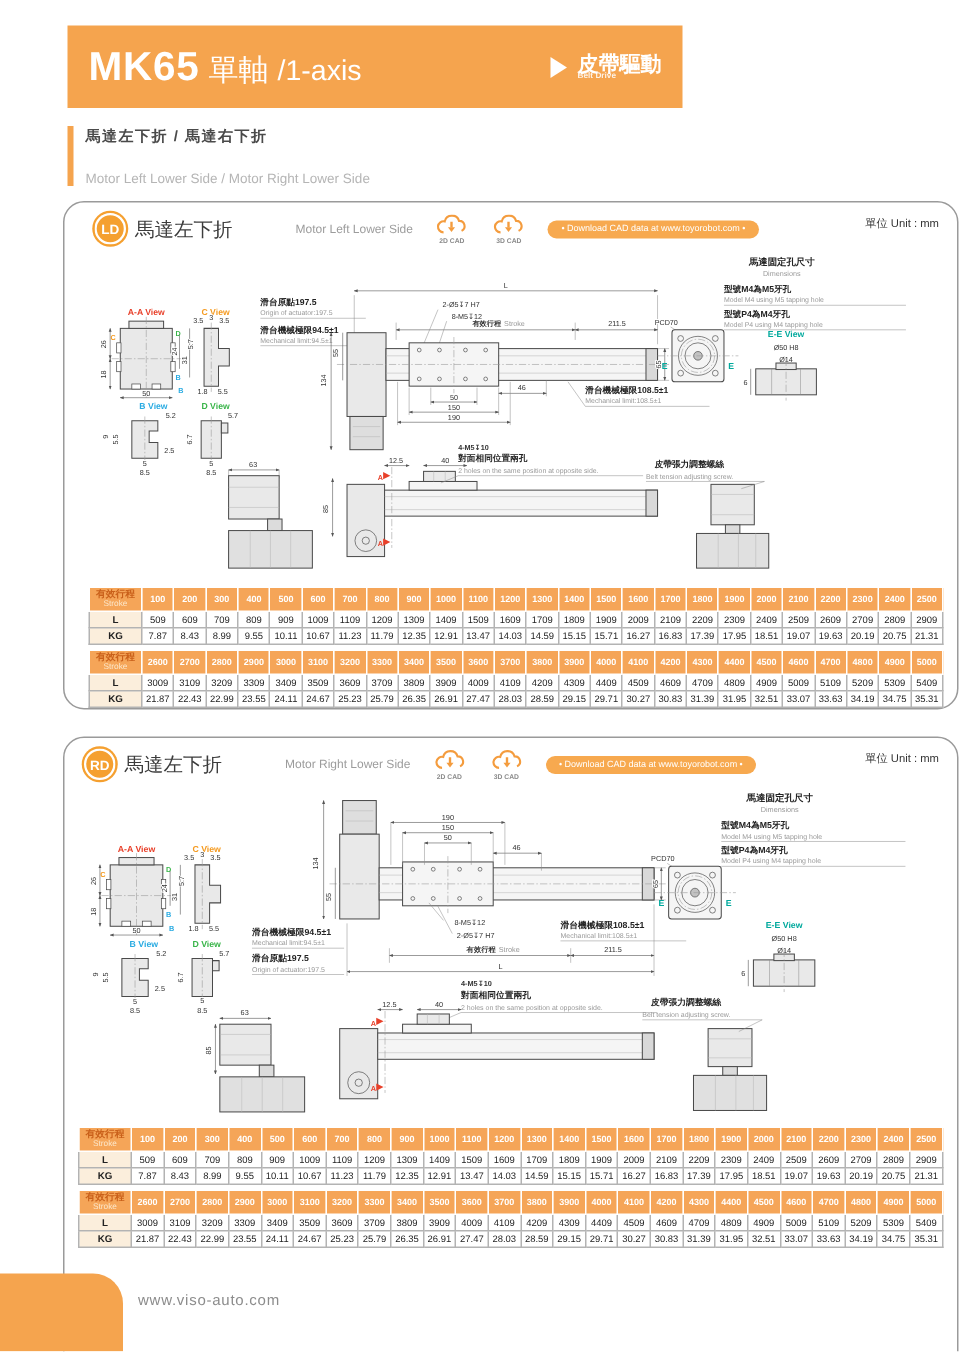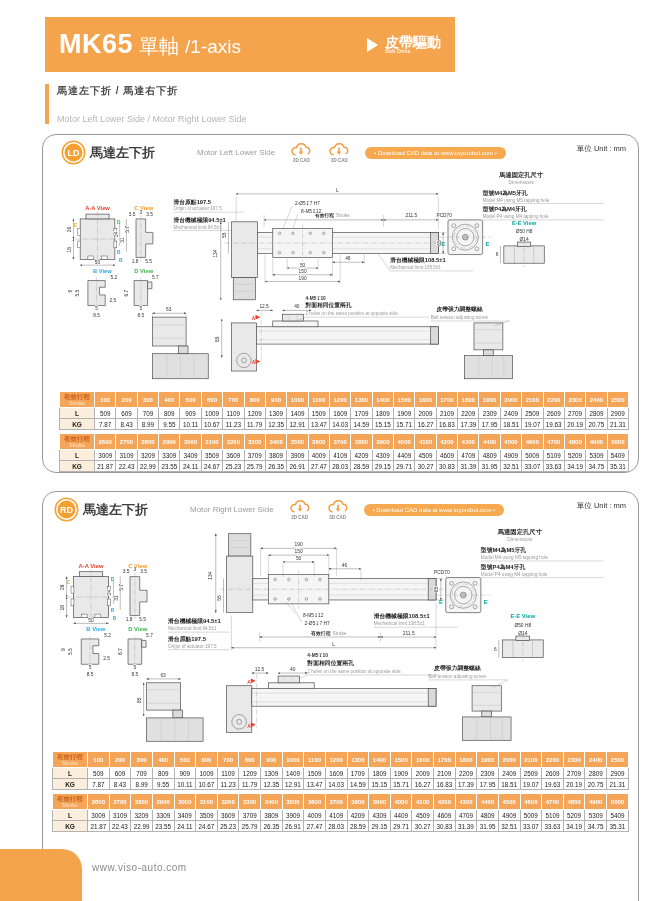--- a/index.html
+++ b/index.html
@@ -24,21 +24,21 @@
   .sect p{margin:16px 0 0;font-size:9px;color:#b5b5b5;}
 
   
   .panel{position:absolute;left:42px;width:597px;border:1px solid #9a9a9a;border-radius:14px;
          box-sizing:border-box;padding:5px 9px 6px;background:#fff;}
   #panel-ld{top:134px;height:339px;padding-left:16px;}
   #panel-rd{top:491px;height:448px;}
   .phead{position:relative;height:25px;display:flex;align-items:center;gap:6px;}
   .pcode{width:21px;height:21px;border-radius:50%;background:#F5A030;color:#fff;font-size:9px;font-weight:bold;
          display:flex;align-items:center;justify-content:center;box-shadow:inset 0 0 0 1.5px #fff,0 0 0 1.5px #F5A030;margin-left:4px;}
-  .ptitle{font-size:13px;font-weight:bold;color:#3c3c3c;}
+  .ptitle{font-size:13px;font-weight:normal;color:#3c3c3c;}
   .ptitle-en{font-size:8px;color:#9c9c9c;margin-left:36px;}
   .cloud{display:flex;flex-direction:column;align-items:center;margin-left:8px;}
   .cloud svg{width:24px;height:15px;}
   .cloud i{font-style:normal;font-size:4.5px;color:#8a8a8a;font-weight:bold;}
   .pill{background:#F7A94F;color:#fff;font-size:6px;border-radius:8px;padding:3px 9px;margin-left:8px;white-space:nowrap;}
   .unit{position:absolute;right:3px;top:4px;font-size:7.5px;color:#333;}
 
   .draw{display:block;width:100%;height:auto;}
   svg{font-family:"Liberation Sans","DejaVu Sans",sans-serif;}
   .part{fill:#e9e9e9;stroke:#4a4a4a;stroke-width:.7;}

